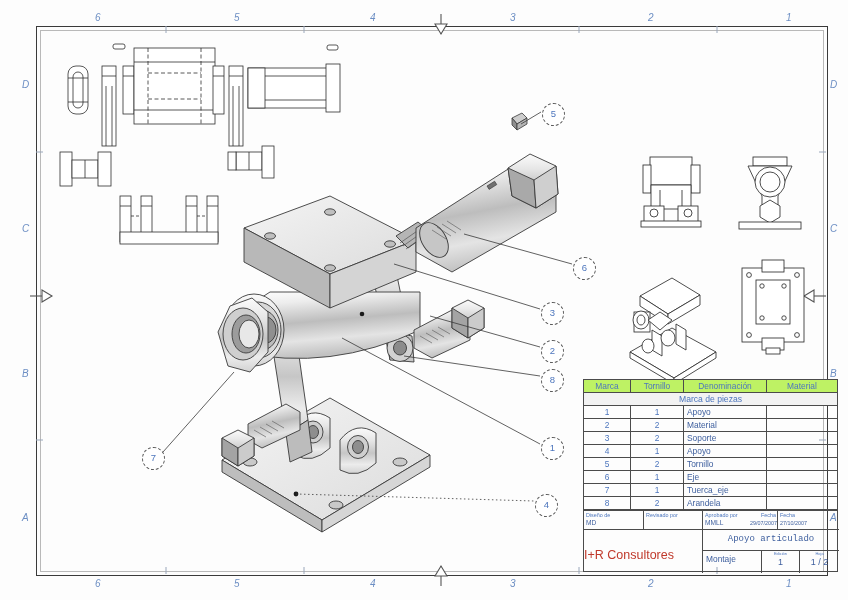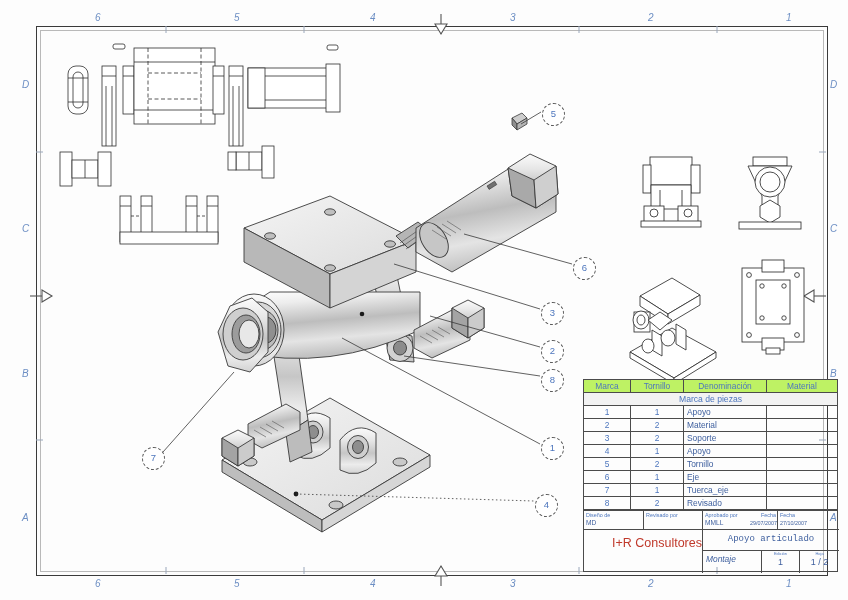--- a/index.html
+++ b/index.html
@@ -29,23 +29,23 @@
 
   
   .tb{position:absolute;left:583px;top:510px;width:255px;height:62px;
       border:1px solid #4b4b4b;box-sizing:border-box;font-size:5.6px;}
   .tb .cell{position:absolute;box-sizing:border-box;border-right:0.9px solid #4b4b4b;
             border-bottom:0.9px solid #4b4b4b;overflow:hidden;}
   .tb .lbl{color:#4d76bd;font-size:5.4px;line-height:7px;padding:1px 0 0 2px;
            white-space:nowrap;}
   .tb .val{color:#3e5f9e;font-size:6.6px;line-height:8px;padding-left:2px;
            white-space:nowrap;}
-  .tb .brand{color:#c0392b;font-size:12.5px;text-align:right;line-height:26px;}
+  .tb .brand{color:#c0392b;font-size:12.5px;text-align:left;line-height:26px;margin-top:12px;}
   .tb .big{color:#3e5f9e;font-size:9px;text-align:center;line-height:18px;}
-  .tb .mid{color:#3e5f9e;font-size:8.4px;line-height:16px;padding-left:3px;font-style:italic;}
+  .tb .mid{color:#3e5f9e;font-size:8.4px;line-height:16px;padding-left:3px;}
   .tb .minicap{color:#4d76bd;font-size:4px;text-align:center;line-height:6px;}
   .tb .minival{color:#3e5f9e;font-size:9px;text-align:center;line-height:10px;}
 
   
   .balloon{position:absolute;width:21px;height:21px;border-radius:50%;
            border:1px dashed #5b5b5b;color:#4d76bd;font-size:9.5px;
            text-align:center;line-height:20px;background:#ffffff;}
   svg.lay{position:absolute;left:0;top:0;width:848px;height:600px;
           pointer-events:none;}
 </style>
@@ -449,21 +449,21 @@
         </tr>
       <tr>
           <td class="num">7</td>
           <td class="num">1</td>
           <td class="den">Tuerca_eje</td>
           <td class="mat"></td>
         </tr>
       <tr>
           <td class="num">8</td>
           <td class="num">2</td>
-          <td class="den">Revisado</td>
+          <td class="den">Arandela</td>
           <td class="mat"></td>
         </tr>
     </tbody>
   </table>
 
   <div class="tb">
 
     <div class="cell" style="left:0;top:0;width:60px;height:19px;">
       <div class="lbl">Diseño de</div>
       <div class="val">MD</div>

